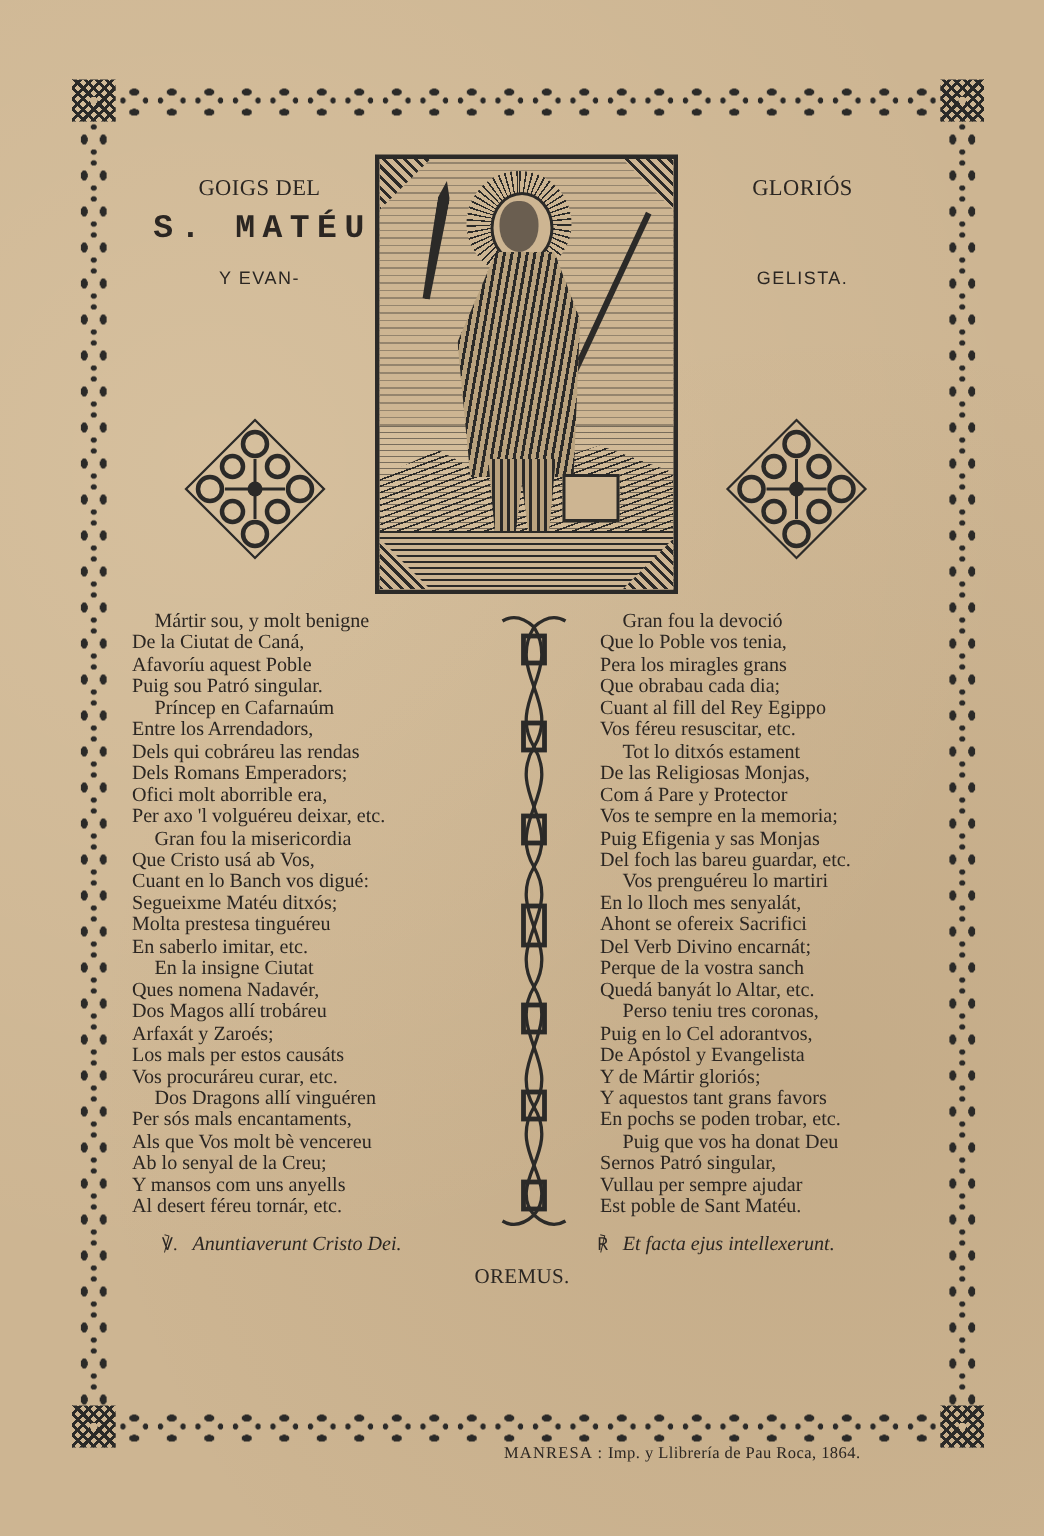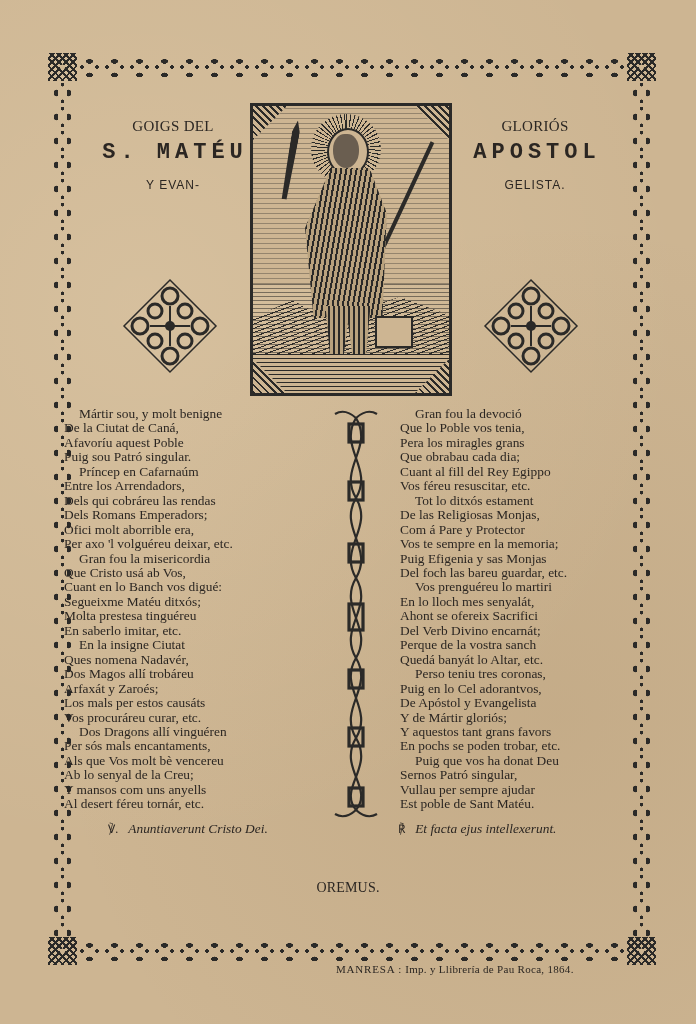--- a/index.html
+++ b/index.html
@@ -90,33 +90,33 @@
   .woodcut .tl { left: 0; top: 0; clip-path: polygon(0 0,100% 0,0 100%); }
   .woodcut .tr { right: 0; top: 0; clip-path: polygon(0 0,100% 0,100% 100%); }
   .woodcut .bl { left: 0; bottom: 0; clip-path: polygon(0 0,100% 100%,0 100%); }
   .woodcut .br { right: 0; bottom: 0; clip-path: polygon(100% 0,100% 100%,0 100%); }
 
   
   .diamond { position: absolute; width: 100px; height: 100px; }
 
   
   .col { position: absolute; top: 407px; font-family: "Liberation Serif", serif; font-size: 13.4px; line-height: 14.45px; color: #2b2622; white-space: nowrap; }
-  .col-left { left: 64px; }
+  .col-left { left: 88px; }
   .col-right { left: 400px; }
   .col .ln { display: block; }
   .col .ln.indent { padding-left: 15px; }
 
   .vine { position: absolute; left: 333px; top: 408px; width: 46px; height: 412px; }
 
   
   .versicle { position: absolute; top: 820px; font-family: "Liberation Serif", serif; font-style: italic; font-size: 13.4px; }
   .v-left { left: 108px; }
   .v-right { left: 398px; }
   .sym { font-style: normal; font-size: 12px; margin-right: 10px; }
-  .oremus { position: absolute; left: 0; width: 696px; top: 880px; text-align: center; font-family: "Liberation Serif", serif; font-size: 14px; letter-spacing: 0.2px; }
+  .oremus { position: absolute; left: 0; width: 696px; top: 844px; text-align: center; font-family: "Liberation Serif", serif; font-size: 14px; letter-spacing: 0.2px; }
   .prayer { position: absolute; left: 95px; width: 512px; top: 870px; font-family: "Liberation Serif", serif; font-style: italic; font-size: 13.2px; line-height: 15.5px; text-align: justify; text-indent: 15px; }
   .prayer .up { font-style: normal; }
 
   .imprint { position: absolute; left: 336px; top: 963px; font-family: "Liberation Serif", serif; font-size: 11px; letter-spacing: 0.3px; color: #2b2622; }
   .imprint .place { letter-spacing: 0.8px; }
 </style>
 </head>
 <body>
 
 <div class="sheet">
@@ -128,21 +128,20 @@
   <div class="corner c-tl"></div>
   <div class="corner c-tr"></div>
   <div class="corner c-bl"></div>
   <div class="corner c-br"></div>
 
   <div class="hd hd-small" style="left:118px; top:118px; width:110px;">GOIGS DEL</div>
   <div class="hd hd-big" style="left:95px; top:140px; width:160px;">S. MATÉU</div>
   <div class="hd hd-tiny" style="left:128px; top:178px; width:90px;">Y EVAN-</div>
 
   <div class="hd hd-small" style="left:485px; top:118px; width:100px;">GLORIÓS</div>
-  <div class="hd hd-big" style="left:462px; top:140px; width:150px;">APOSTOL</div>
   <div class="hd hd-tiny" style="left:485px; top:178px; width:100px;">GELISTA.</div>
 
   <div class="woodcut">
     <div class="sky-clear"></div>
     <div class="halo"></div>
     <div class="halo-in"></div>
     <div class="head"></div>
     <div class="sword"></div>
     <div class="palm"></div>
     <div class="mount"></div>

